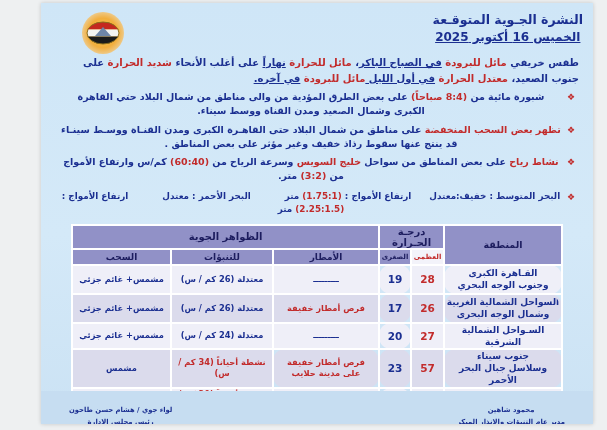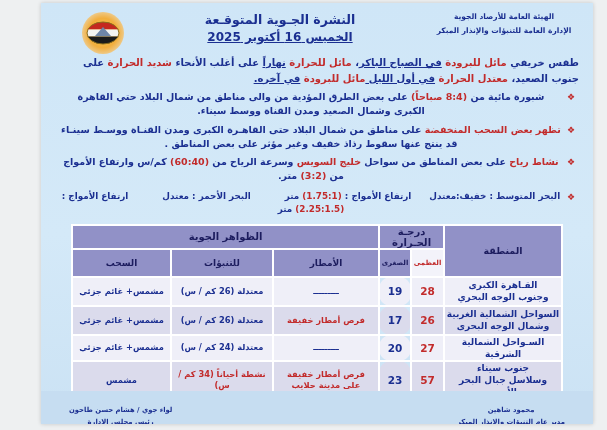--- a/index.html
+++ b/index.html
@@ -32,49 +32,45 @@
   .bullet .txt { flex:1; text-align:center; }
   .sea { padding-top:6px; font-size:8.8px; }
   .sea .gap { display:inline-block; width:18px; }
   .sea .gap2 { display:inline-block; width:34px; }
 
   
   table { border-collapse:collapse; margin:8px auto 0 auto; width:490px; table-layout:fixed; }
   th, td { border:2px solid #ffffff; text-align:center; vertical-align:middle; font-weight:bold; overflow:hidden; }
   thead th { background:#9191c7; color:#1c1c5e; }
   th.h-main { font-size:10px; height:21px; }
-  th.h-sub  { font-size:7px; height:28px; }
+  th.h-sub  { font-size:7px; height:16px; }
   th.h-region { font-size:9.5px; }
   th.h-max { background:#f3f3fa; color:#c22b2b; }
   td { font-size:8.3px; line-height:1.35; }
   td.region { font-size:9px; color:#1b2f91; }
   td.temp-max { font-size:10.5px; color:#c22b2b; }
   td.temp-min { font-size:10.5px; color:#1b2f91;border-radius:12px; }
   tbody tr:nth-child(odd)  td { background:#efeff8; }
   tbody tr:nth-child(even) td { background:#dbdbec; }
   tbody tr.r2 td { height:29px; }
   tbody tr.r1 td { height:22px; }
-  .pre { white-space:pre-line; }
+  .pre { white-space:pre-line;border-radius:12px; }
 
   
   .foot { position:absolute; bottom:0; right:0; left:0; height:33px; background:#c6ddf1;
           display:flex; justify-content:space-between; align-items:center; padding:2px 28px 4px 28px; }
   .sig { text-align:center; font-size:6.8px; font-weight:bold; color:#1b2f91; line-height:1.7;margin-top:20px; }
 </style>
 </head>
 <body>
 
 <div class="stage">
   <div class="doc">
 
     <div class="hdr">
-      <div class="org navy">
-        <div>الهيئة العامة للأرصاد الجوية</div>
-        <div>الإدارة العامة للتنبؤات والإنذار المبكر</div>
-      </div>
       <div class="title-block navy">
         <div class="t1">النشرة الجـوية المتوقـعة</div>
         <div class="t2">الخميس 16 أكتوبر 2025</div>
       </div>
       <svg class="logo" viewBox="0 0 64 46">
         <defs>
           <radialGradient id="sun" cx="50%" cy="50%" r="50%">
             <stop offset="0%" stop-color="#f8cf52"></stop>
             <stop offset="70%" stop-color="#f2ae3d"></stop>
             <stop offset="100%" stop-color="#eec987"></stop>

